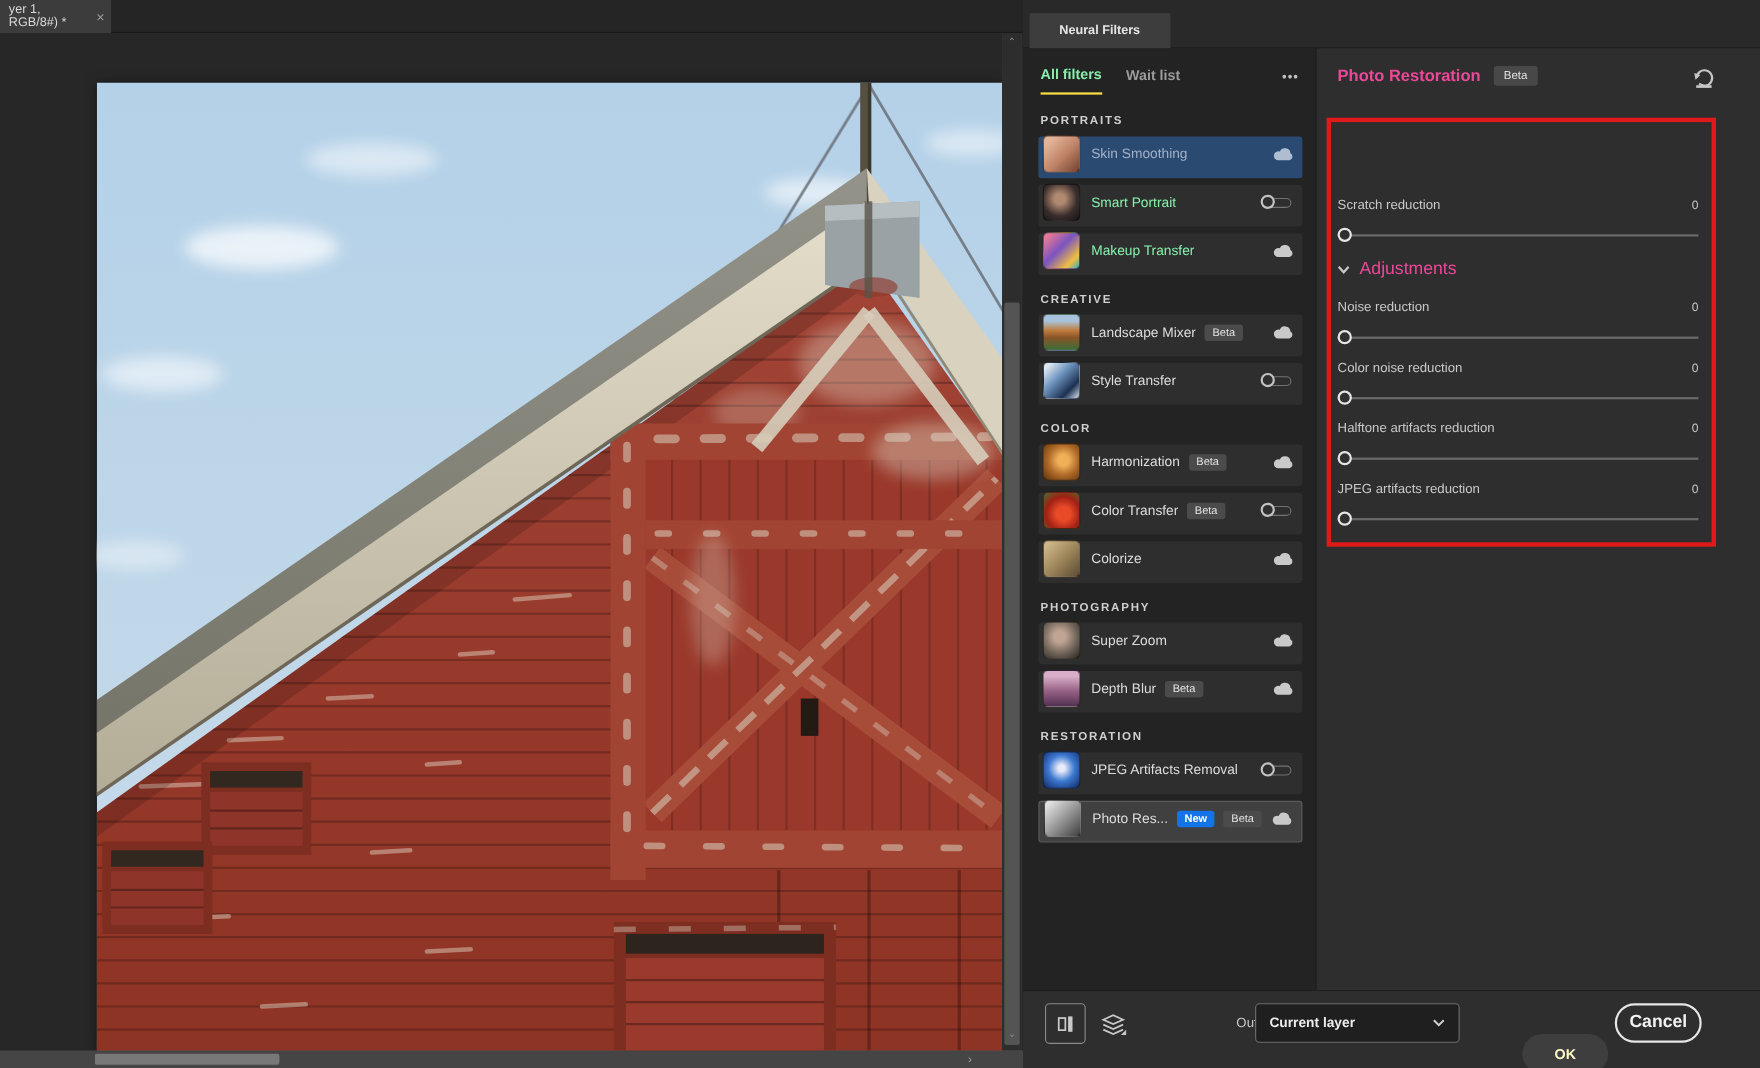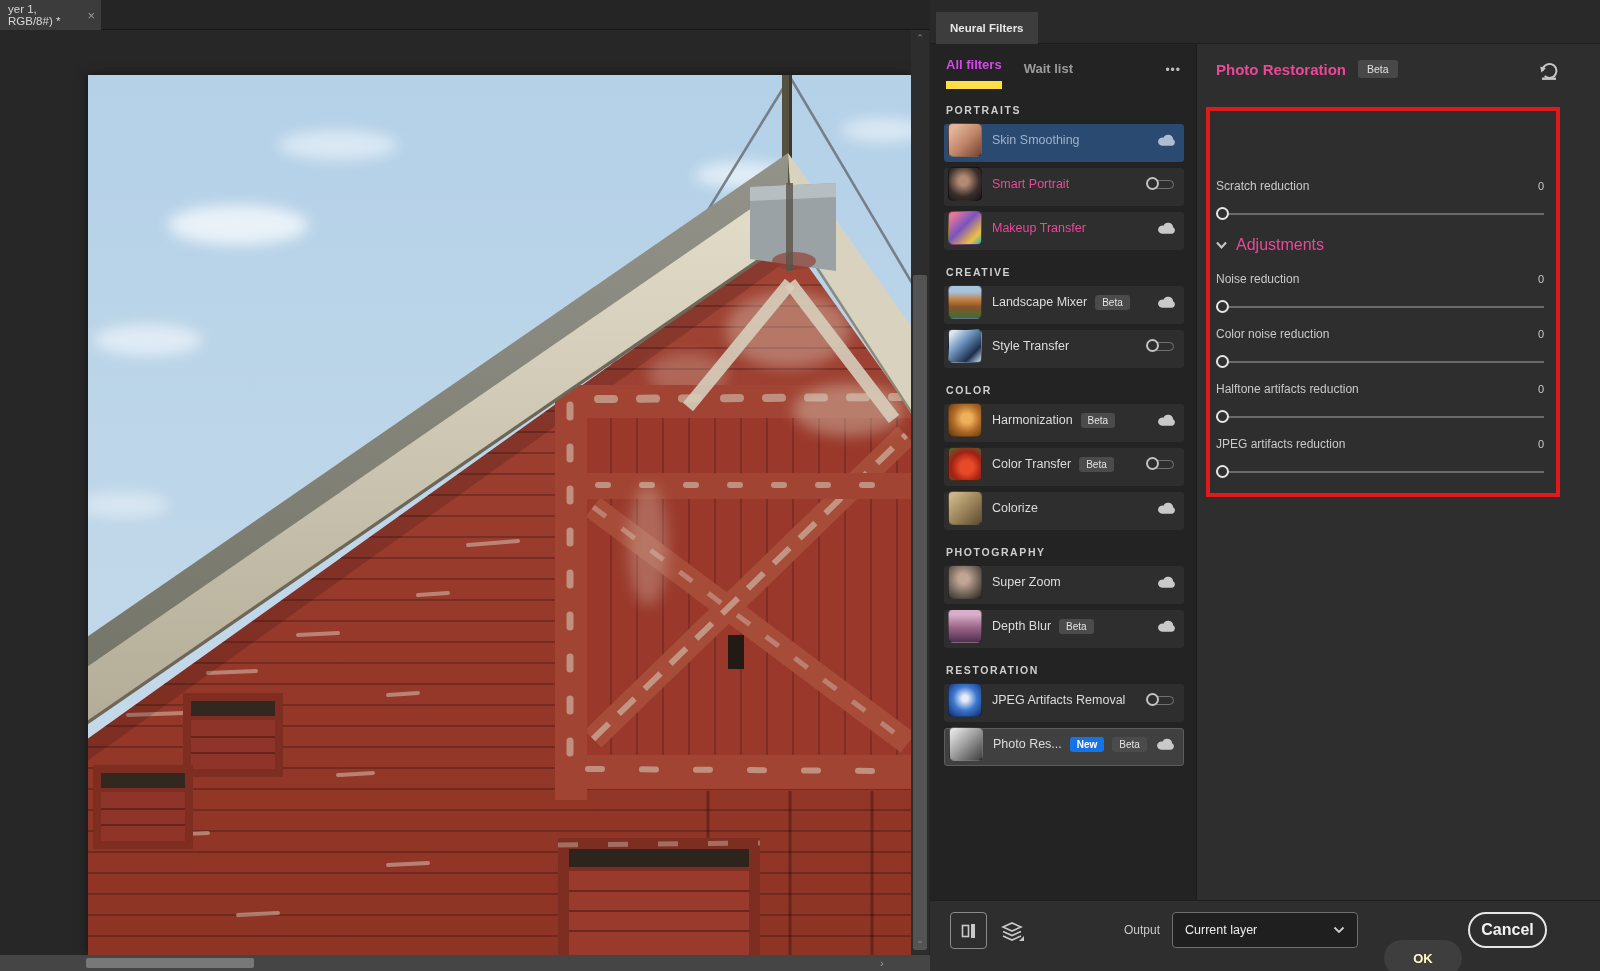--- a/index.html
+++ b/index.html
@@ -24,37 +24,37 @@
   #vthumb { left:913px; top:245px; width:14px; height:675px; background:#545454; border-radius:2px; }
   #vscroll-down { left:911px; top:905px; width:18px; height:16px; color:#8a8a8a; font-size:9px; text-align:center; }
   
   #hscroll { left:0; top:925px; width:930px; height:16px; background:#454545; }
   #hthumb { left:86px; top:928px; width:168px; height:10px; background:#787878; border-radius:2px; }
   #hscroll-right { left:880px; top:927px; color:#9c9c9c; font-size:11px; }
 
   
   #panel-topstrip { left:930px; top:0; width:670px; height:44px; background:#292929; border-bottom:1px solid #1c1c1c; }
   #nf-tab { left:936px; top:12px; height:32px; background:#3d3d3d; color:#e6e6e6; font-size:11.5px; font-weight:bold;
-    display:flex; align-items:center; padding:0 14px; }
+    display:flex; align-items:center; padding:0 27px; }
 
   
   #filters-panel { left:930px; top:44px; width:267px; height:856px; background:#232323; border-right:1px solid #1c1c1c; }
   #filter-tabs { position:absolute; left:16px; top:14px; width:235px; height:30px; display:flex; align-items:center; }
   .ftab { font-size:13px; font-weight:bold; color:#9b9b9b; margin-right:22px; padding-bottom:9px; }
-  .ftab.active { color:#d946ef; border-bottom:8px solid #fde047; }
+  .ftab.active { color:#86efac; border-bottom:2px solid #fde047; }
   #ftab-more { margin-left:auto; color:#c0c0c0; font-size:12px; letter-spacing:1px; padding-bottom:6px; }
   #filter-list { position:absolute; left:14px; top:60px; width:240px; }
   .sec-title { font-size:10.5px; font-weight:bold; letter-spacing:1.6px; color:#cfcfcf; margin:16px 0 8px 2px; }
   .sec-title.first { margin-top:0; }
   .frow { height:38px; background:#2e2e2e; border-radius:3px; margin-bottom:6px; display:flex; align-items:center; padding:0 8px 6px 2px; }
   .frow.selected { background:#2b4a72; }
   .frow.active { background:#404040; border:1px solid #5c5c5c; }
   .thumb { width:34px; height:34px; border-radius:5px; margin:0 10px 0 2px; flex:0 0 34px; border:1px solid rgba(0,0,0,.4); }
   .flabel { font-size:12.5px; color:#dcdcdc; white-space:nowrap; overflow:hidden; text-overflow:ellipsis; }
-  .frow.dim .flabel { color:#ec4899; }
+  .frow.dim .flabel { color:#86efac; }
   .frow.selected .flabel { color:#9fb0c6; }
   .badge { font-size:10px; color:#e3e3e3; background:#4b4b4b; border-radius:3px; padding:2px 7px; margin-left:8px; flex:0 0 auto; }
   .badge.new { background:#1473e6; color:#fff; font-weight:bold; }
   .rspace { margin-left:auto; flex:0 0 auto; display:flex; align-items:center; }
   .cloud { width:19px; height:14px; }
   .toggle { width:30px; height:15px; position:relative; }
   .toggle .track { position:absolute; left:2px; top:3px; width:26px; height:9px; border:1px solid #8a8a8a; border-radius:6px; opacity:.75; }
   .toggle .knob { position:absolute; left:0; top:0; width:13px; height:13px; border:2px solid #c2c2c2; border-radius:50%; background:#2e2e2e; }
 
   
@@ -77,22 +77,22 @@
      border-radius:50%; background:#303030; transform:translateX(-50%); margin-left:1px; }
   #adjustments-header { position:absolute; left:1216px; top:236px; display:flex; align-items:center; gap:9px; }
   #adjustments-header .txt { font-size:16px; color:#ec4899; }
 
   
   #footer { left:930px; top:900px; width:670px; height:71px; background:#2e2e2e; border-top:1px solid #1f1f1f; }
   #preview-btn { left:950px; top:912px; width:37px; height:37px; border:1px solid #8a8a8a; border-radius:4px;
      display:flex; align-items:center; justify-content:center; }
   #layers-btn { left:1000px; top:919px; width:24px; height:24px; }
   #output-label { left:1088px; top:923px; width:72px; text-align:right; font-size:12px; color:#c9c9c9; }
-  #output-select { left:1172px; top:912px; width:186px; height:36px; background:#1f1f1f; border:1px solid #6e6e6e;
-     border-radius:4px; display:flex; align-items:center; padding:0 12px; }
+  #output-select { left:1141px; top:912px; width:186px; height:36px; background:#1f1f1f; border:1px solid #6e6e6e;
+     border-radius:4px; display:flex; align-items:center; padding:0 12px;font-weight:bold; }
   #output-select .val { font-size:12.5px; color:#ececec; }
   #output-select .chev { margin-left:auto; }
   #ok-btn { left:1384px; top:940px; width:78px; height:36px; border-radius:18px; background:#3e3e3e;
      color:#fef9c3; font-size:13px; font-weight:bold; display:flex; align-items:center; justify-content:center; }
   #cancel-btn { left:1468px; top:912px; width:79px; height:36px; border-radius:18px; border:2px solid #e6e6e6;
      color:#f2f2f2; font-size:16px; font-weight:bold; display:flex; align-items:center; justify-content:center; }
 
   
   .t-skin { background:linear-gradient(135deg,#e2b49a 15%,#c08468 55%,#74412f); }
   .t-smartportrait { background:radial-gradient(circle at 45% 40%,#b28a72 18%,#3a2e2c 60%,#141418); }

